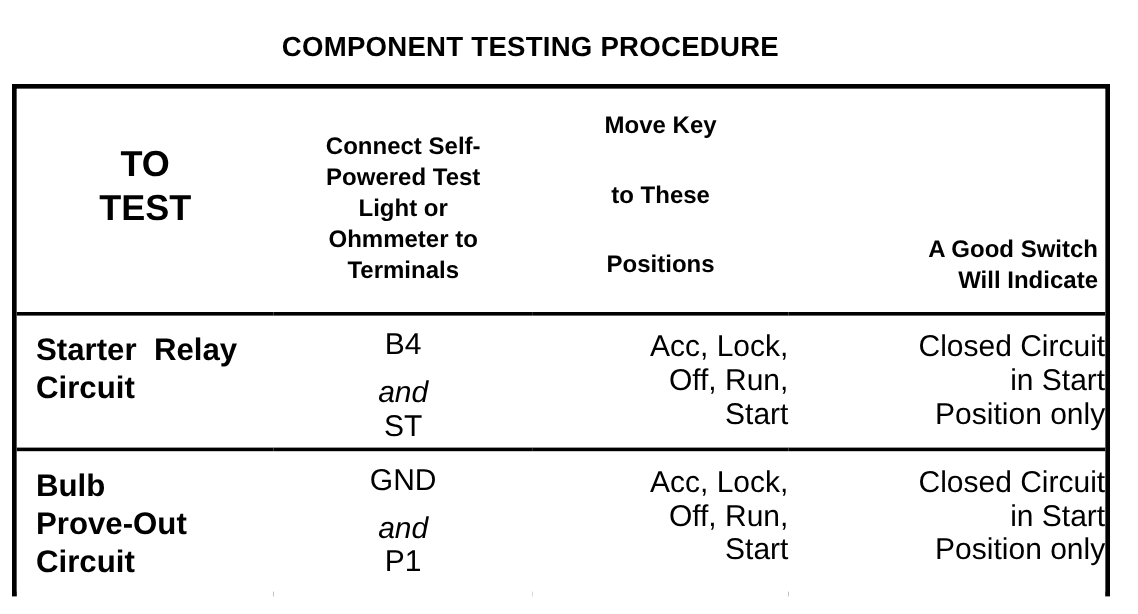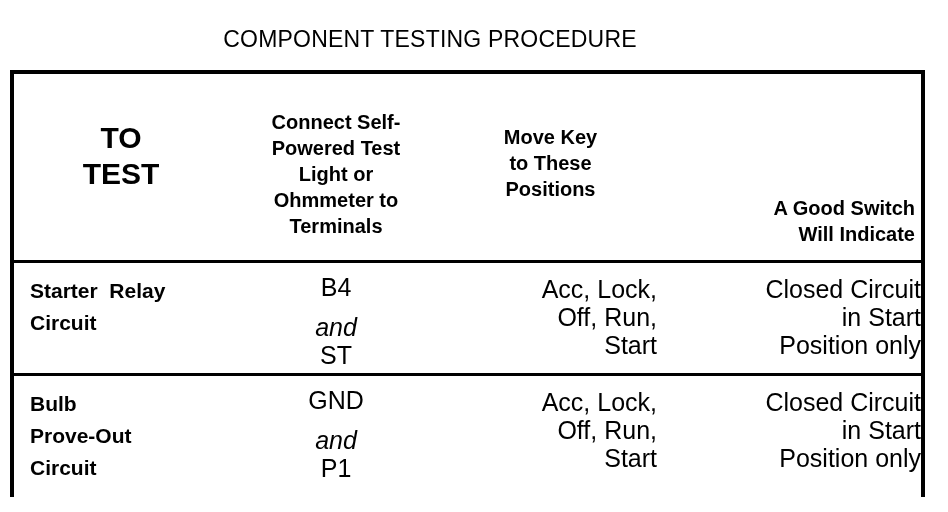--- a/index.html
+++ b/index.html
@@ -20,26 +20,26 @@
   #page {
     position: relative;
     width: 948px;
     height: 512px;
     background: #ffffff;
   }
 
   
   .doc-title {
     position: absolute;
-    left: 4px;
+    left: 16px;
     top: 26px;
     width: 852px;
     text-align: center;
     font-size: 23px;
-    font-weight: normal;
+    font-weight: bold;
     letter-spacing: 0.2px;
     line-height: 26px;
     white-space: nowrap;
   }
 
   
   .table-wrap {
     position: absolute;
     left: 10px;
     top: 70px;
@@ -102,38 +102,39 @@
     justify-content: center;
     padding-top: 14px;
     padding-left: 6px;
     padding-right: 6px;
   }
   .hdr.mid {
     justify-content: center;
     padding-left: 6px;
     padding-right: 6px;
     padding-bottom: 8px;
+    gap: 32px;
   }
   .hdr.low {
     justify-content: flex-end;
     padding-left: 6px;
     padding-right: 6px;
     padding-bottom: 13px;
     text-align: right;
   }
 
   
   .body-cell {
     font-size: 25px;
     line-height: 27px;
     padding-top: 12px;
   }
   .body-cell.b-left {
     font-weight: bold;
-    font-size: 21px;
+    font-size: 26px;
     line-height: 32px;
     text-align: left;
     padding-left: 16px;
   }
   .body-cell.b-center {
     font-weight: normal;
     text-align: center;
     line-height: 28px;
     padding-top: 10px;
   }

